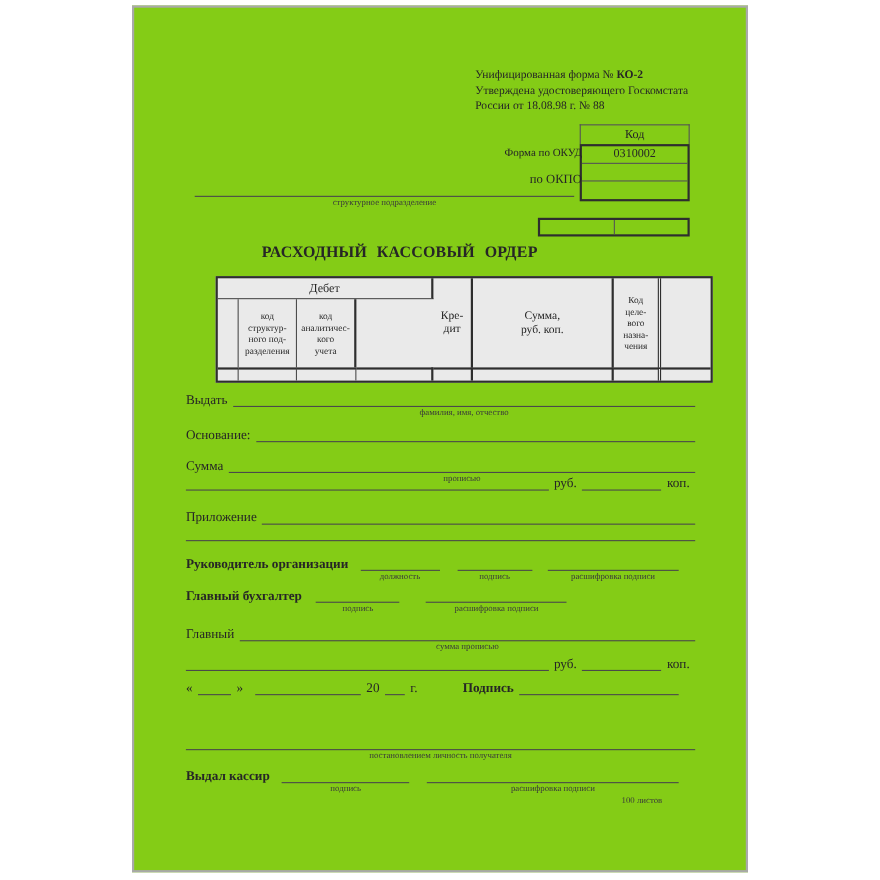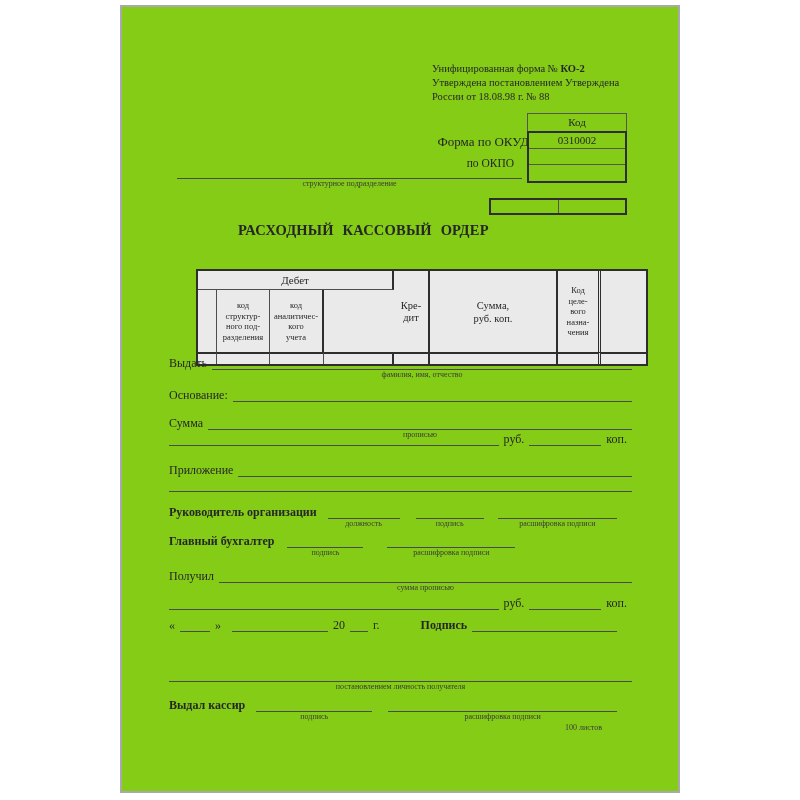--- a/index.html
+++ b/index.html
@@ -17,41 +17,41 @@
     border: 2px solid #a9a9a9;
   }
   
   .approval { position: absolute; left: 310px; top: 55px; font-size: 10.5px; line-height: 14px; white-space: nowrap; }
   
   .code-table { position: absolute; left: 405px; top: 106px; width: 100px; text-align: center; }
   .code-head { height: 18px; border: 1px solid #555; border-bottom: none; font-size: 11px; line-height: 17px; }
   .code-box { border: 2px solid #2e2e2e; }
   .code-row { height: 16px; border-bottom: 1px solid #555; font-size: 11px; line-height: 15px; }
   .code-row:last-child { border-bottom: none; }
-  .okud-label { position: absolute; right: 149px; top: 127px; font-size: 13px; }
-  .okpo-label { position: absolute; right: 164px; top: 150px; font-size: 11.5px; }
+  .okud-label { position: absolute; right: 149px; top: 127px; font-size: 10px; }
+  .okpo-label { position: absolute; right: 149px; top: 150px; font-size: 11.5px; }
   
   .org-line { position: absolute; border-bottom: 1px solid #4a4a4a; height: 16px; }
   #org-line1 { left: 55px; top: 142px; width: 278px; }
   #org-line2 { left: 55px; top: 156px; width: 345px; }
   .fsub { position: absolute; top: 100%; margin-top: 1px; left: 0; right: 0; text-align: center;
           font-size: 8px; color: #3a3a3a; white-space: nowrap; line-height: 9px; }
   
   .dtable { position: absolute; left: 367px; top: 191px; width: 138px; text-align: center; font-size: 10.5px; }
   .d-head { display: flex; border: 1px solid #555; border-bottom: none; height: 30px; }
   .dh { flex: 1; line-height: 13px; padding-top: 2px; white-space: pre-line; }
   .dh:first-child { border-right: 1px solid #555; }
   .d-body { display: flex; border: 2px solid #2e2e2e; height: 17px; }
   .dcell { flex: 1; }
   .dcell:first-child { border-right: 1px solid #555; }
   
   .title { position: absolute; left: 116px; top: 215px; width: 250px; text-align: center;
            font-weight: bold; font-size: 14.5px; word-spacing: 5px; letter-spacing: .2px; white-space: nowrap; }
   
-  .mtable { position: absolute; left: 74px; top: 262px; width: 452px; height: 97px;
+  .mtable { position: absolute; left: 74px; top: 244px; width: 452px; height: 97px;
             border: 2px solid #2e2e2e; display: grid;
             grid-template-columns: 19px 53px 54px 70px 36px 128px 43px 1fr;
             grid-template-rows: 19px 62px 1fr;
             font-size: 8.5px; text-align: center; background: #eaeaea; }
   .mc { border-right: 1px solid #4d4d4d; display: flex; align-items: center; justify-content: center; line-height: 10.5px; }
   .mc.pre { white-space: pre-line; }
   .b2 { border-right: 2px solid #2e2e2e; }
   .bd { border-right: 3px double #2e2e2e; }
   .bn { border-right: none; }
   .debet  { grid-column: 1 / 5; grid-row: 1; border-bottom: 1px solid #4d4d4d; font-size: 11px; }
@@ -70,21 +70,21 @@
   .bold { font-weight: bold; }
   .sheets { position: absolute; right: 76px; top: 716px; font-size: 8px; color: #3a3a3a; }
 </style>
 </head>
 <body>
 
 <div class="sheet">
 
   <div class="approval">
     <div><span>Унифицированная форма № </span><b>КО-2</b></div>
-    <div>Утверждена постановлением Утверждена</div>
+    <div>Утверждена удостоверяющего Госкомстата</div>
     <div>России от 18.08.98 г. № 88</div>
   </div>
 
   <div class="code-table">
     <div class="code-head">Код</div>
     <div class="code-box">
       <div class="code-row">0310002</div>
       <div class="code-row"></div>
       <div class="code-row"></div>
     </div>
@@ -187,21 +187,21 @@
     <span class="ftext bold">Главный бухгалтер</span>
     <span class="fl" style="width:76px;margin-left:8px">
       <span class="fsub">подпись</span>
     </span>
     <span class="fl" style="width:128px;margin-left:24px">
       <span class="fsub">расшифровка подписи</span>
     </span>
   </div>
 
   <div class="frow" style="top:560px">
-    <span class="ftext">Получил</span>
+    <span class="ftext">Главный</span>
     <span class="fl grow">
       <span class="fsub">сумма прописью</span>
     </span>
   </div>
 
   <div class="frow" style="top:587px">
     <span class="fl grow"></span>
     <span class="ftext">руб.</span>
     <span class="fl" style="width:72px"></span>
     <span class="ftext">коп.</span>

